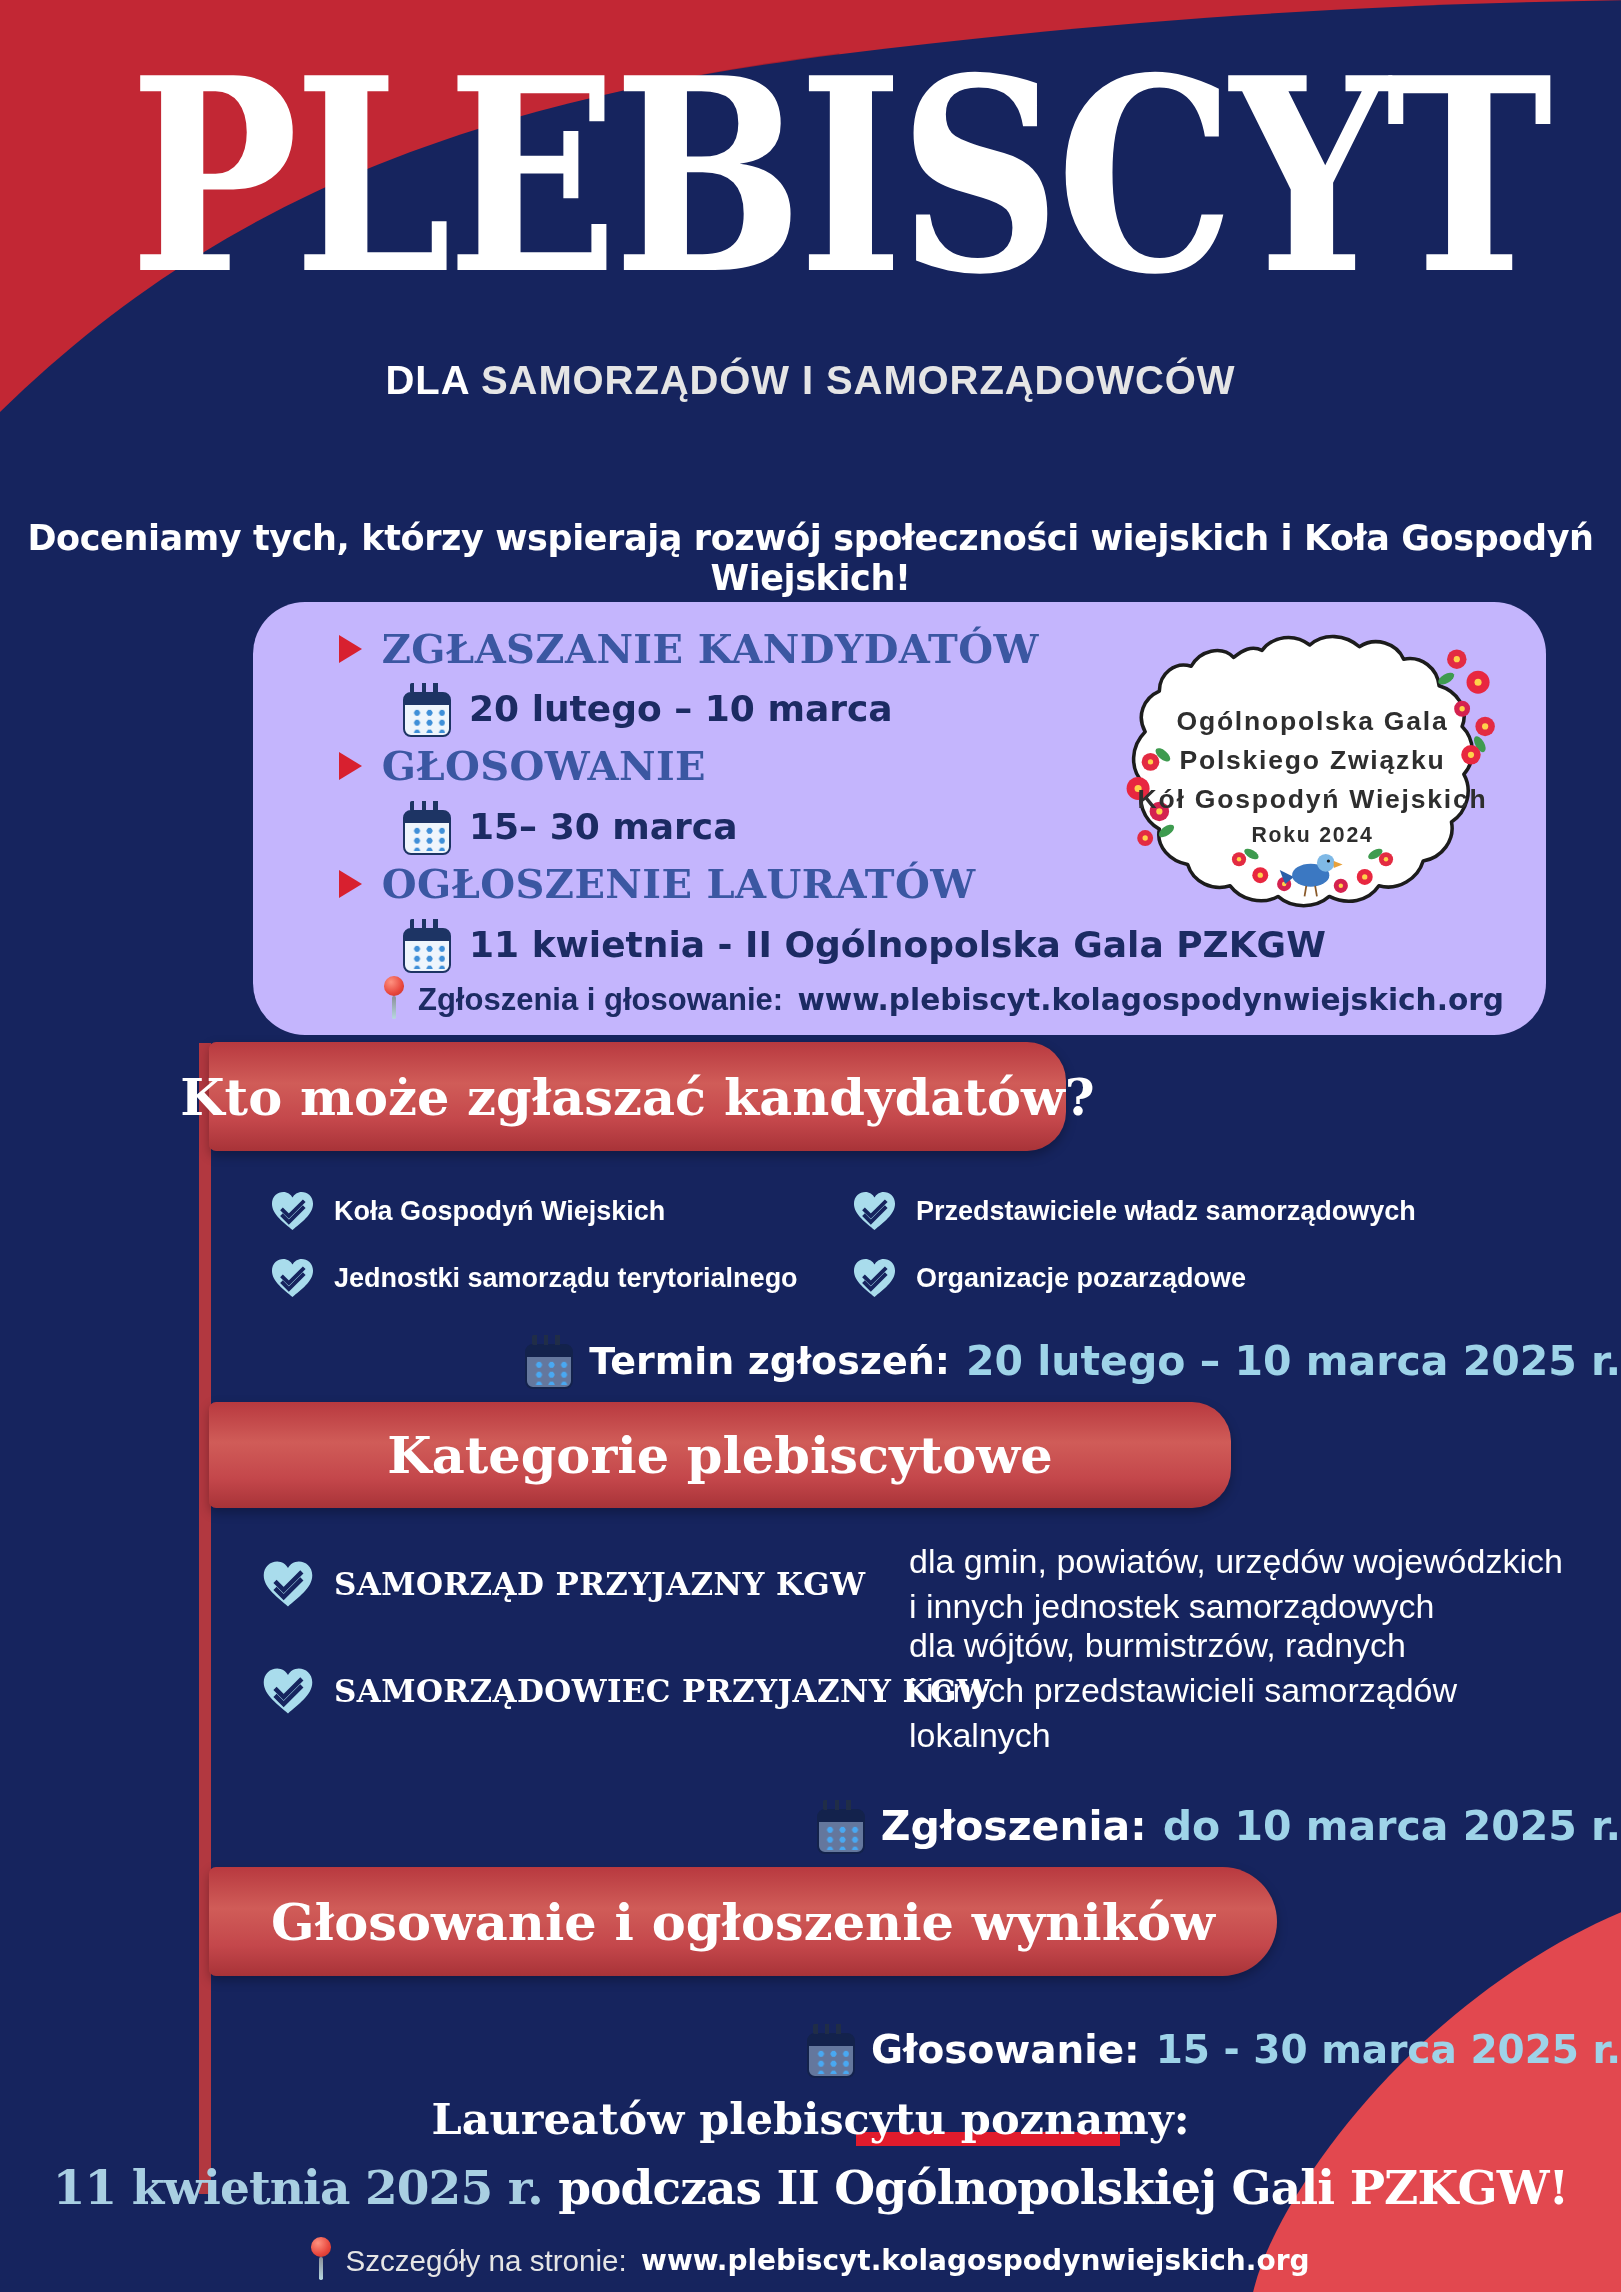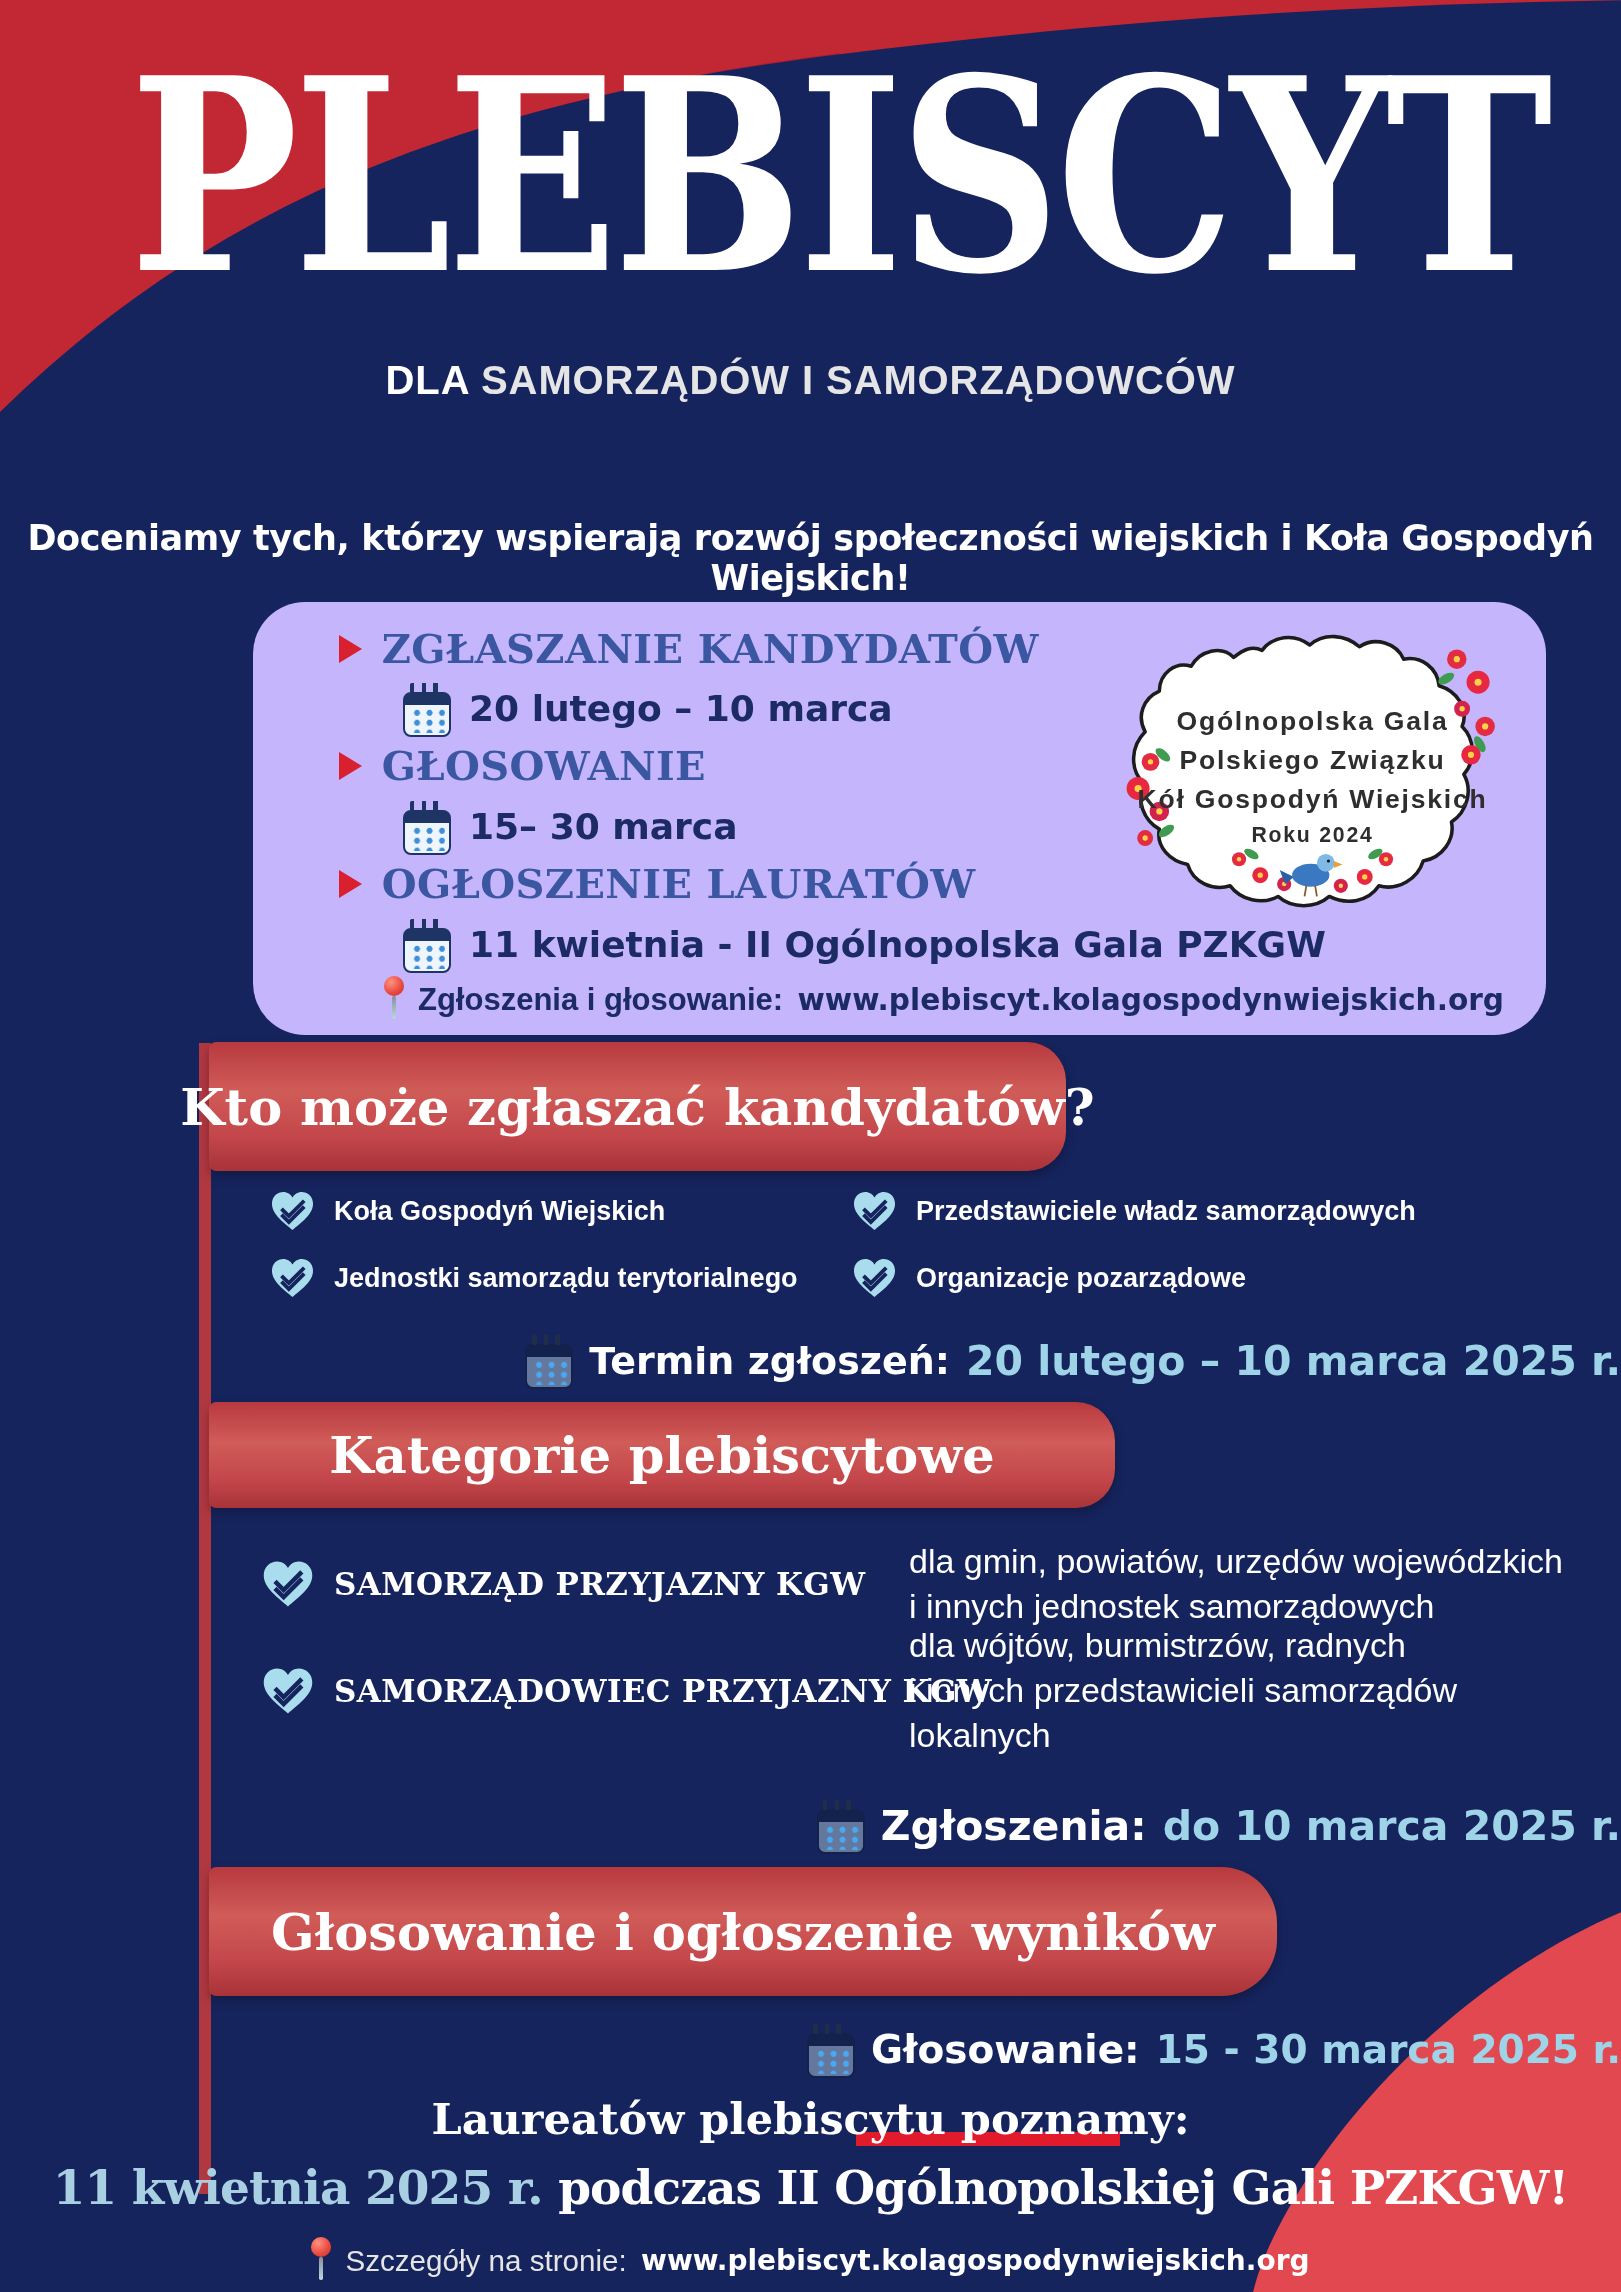--- a/index.html
+++ b/index.html
@@ -63,21 +63,21 @@
   .sched-note .lbl { font-weight:bold; font-size:31px; color:#1c2b63; white-space:nowrap; }
   .sched-note .url { font-size:29.6px; color:#1c2b63; white-space:nowrap; }
 
   .logo { position:absolute; left:847px; top:19.7px; width:425px; height:301px; }
   .logo-svg text { font-family:"Liberation Sans",sans-serif; font-weight:600;
     fill:#2e2e2e; letter-spacing:2px; text-anchor:middle; }
 
   
   .vline { position:absolute; left:199px; top:1043px; width:11.6px; height:1151px;
     background:#b23840; z-index:1; }
-  .banner { position:absolute; left:209px; height:129px;
+  .banner { position:absolute; left:209px; height:109px;
     background:linear-gradient(180deg,#b8393f 0%,#d05c58 38%,#c4474b 72%,#a83338 100%);
     border-radius:7.2px 39px 39px 7.2px; color:#fff;
     font-family:"DejaVu Serif",serif; font-weight:bold; font-size:51px;
     display:flex; align-items:center; justify-content:center;
     box-shadow:0 4.5px 10.7px rgba(0,0,0,.28); z-index:2; white-space:nowrap; }
 
   
   .heart { flex:none; }
 
   .who-item { position:absolute; display:flex; align-items:center; gap:18px; z-index:2; }
@@ -277,21 +277,21 @@
   </div>
 
   <div class="date-row" style="top:1333px;">
     <span class="cal dark">
         <span class="dots"></span>
       </span>
     <span class="lbl hand">Termin zgłoszeń:</span>
     <span class="val hand">20 lutego – 10 marca 2025 r.</span>
   </div>
 
-  <div class="banner" style="top:1402px; width:906px; height:106px;">Kategorie plebiscytowe</div>
+  <div class="banner" style="top:1402px; width:1022px; height:106px;">Kategorie plebiscytowe</div>
 
   <div class="cat-row" style="top:1537px; height:93px;">
     <svg class="heart" width="56" height="52" viewBox="0 0 32 30">
         <path d="M16 28 C10.5 23 2 17.5 2 10 C2 5 5.8 2 9.8 2 C12.4 2 14.9 3.6 16 5.8 C17.1 3.6 19.6 2 22.2 2 C26.2 2 30 5 30 10 C30 17.5 21.5 23 16 28 Z" fill="#a9dcec"></path>
         <path d="M8.5 13.5 L13.5 18.5 L24 8" stroke="#16245e" stroke-width="2.6" fill="none"></path>
         <path d="M8.5 17.5 L13.5 22.5 L24 12" stroke="#16245e" stroke-width="2.6" fill="none"></path>
       </svg>
     <span class="name">SAMORZĄD PRZYJAZNY KGW</span>
     <span class="desc">
       <span>dla gmin, powiatów, urzędów wojewódzkich</span><br>

